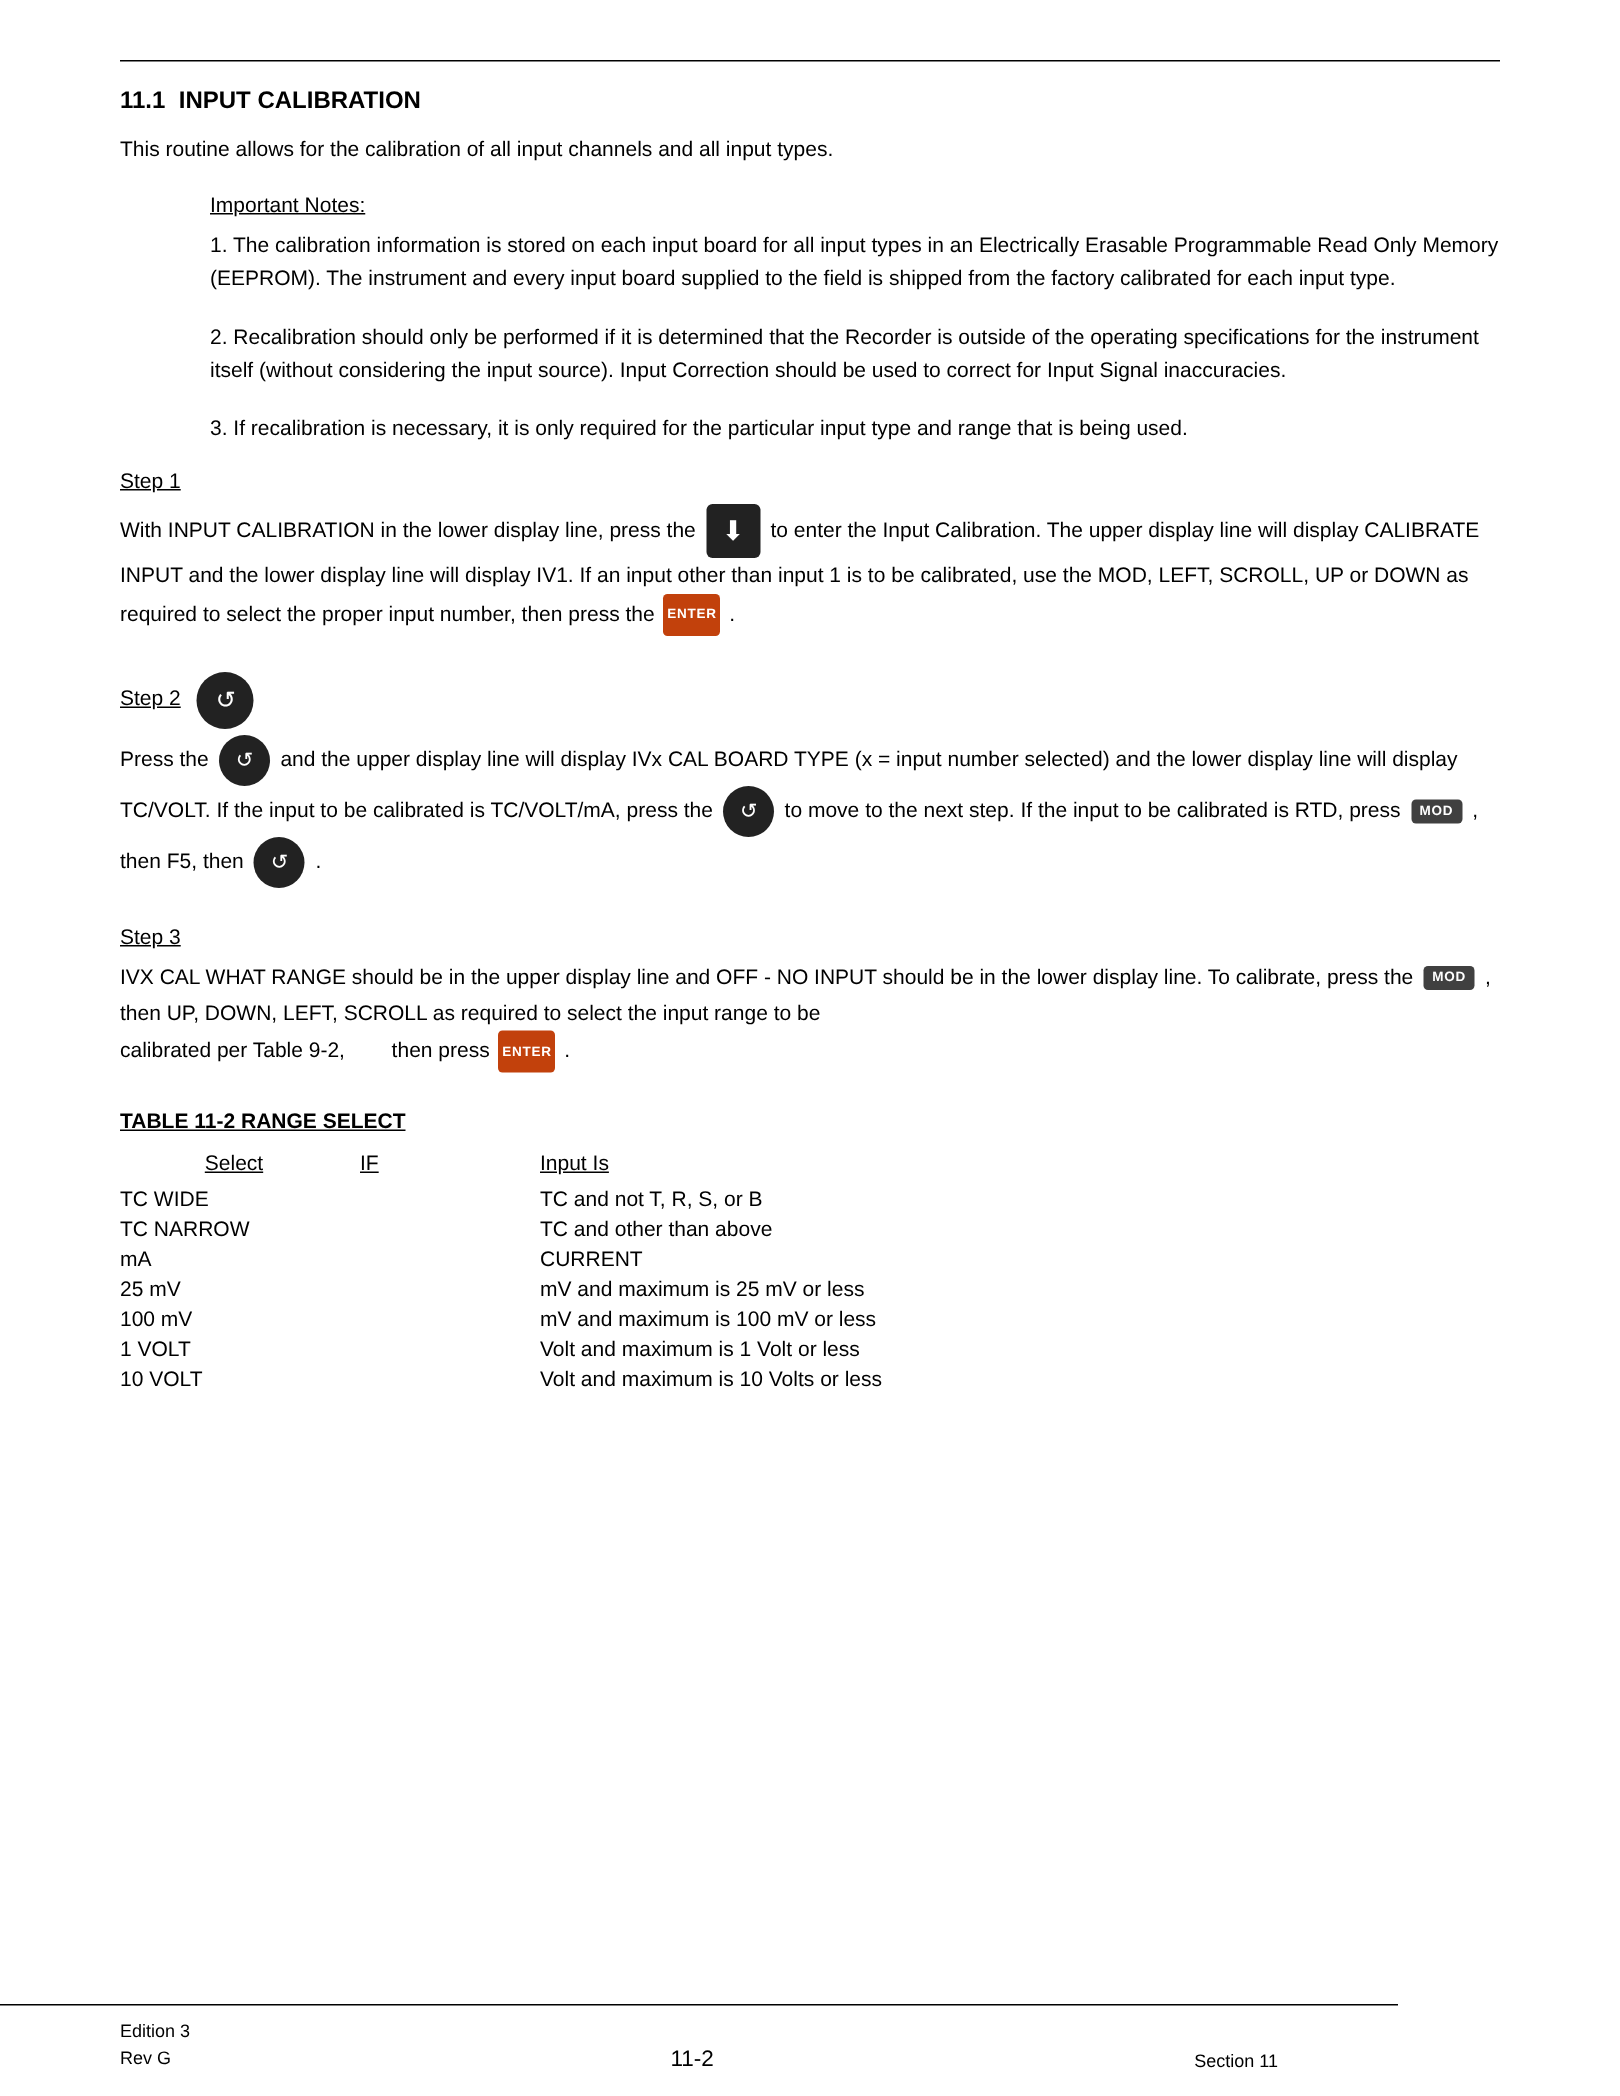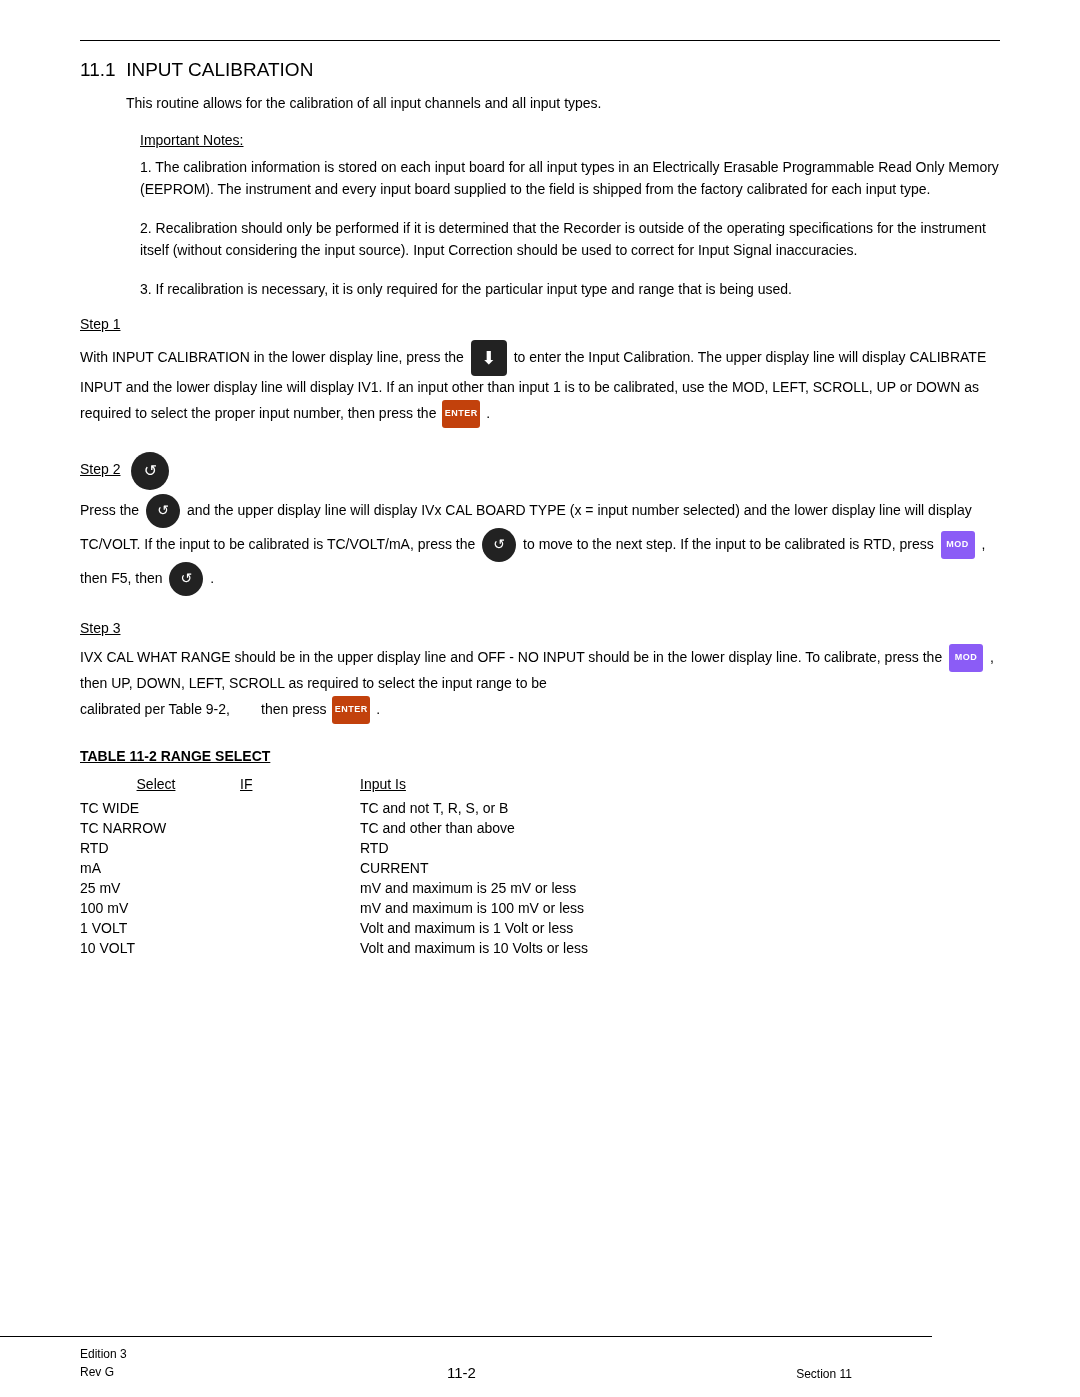--- a/index.html
+++ b/index.html
@@ -12,22 +12,22 @@
       min-height: 1397px;
       padding: 40px 80px 60px 80px;
     }
 
     .top-line {
       border-top: 1px solid #000;
       margin-bottom: 18px;
     }
 
     .section-title {
-      font-weight: normal;
-      font-size: 19px;
+      font-weight: bold;
+      font-size: 16px;
       margin-bottom: 12px;
     }
 
     .intro-text {
       font-size: 14px;
       margin-bottom: 18px;
       line-height: 1.5;
     }
 
     .subsection-title {
@@ -114,23 +114,23 @@
       display: inline-flex;
       align-items: center;
       justify-content: center;
       vertical-align: middle;
       margin: 0 3px;
       font-size: 14px;
     }
 
     .btn-square-mod {
       width: 34px;
-      height: 28px;
+      height: 16px;
       border-radius: 3px;
-      background: #8b5cf6;
+      background: #404040;
       color: #fff;
       display: inline-flex;
       align-items: center;
       justify-content: center;
       vertical-align: middle;
       margin: 0 3px;
       font-size: 9px;
       font-weight: bold;
       letter-spacing: 0.5px;
     }
@@ -184,21 +184,20 @@
     }
 
     .footer-left { line-height: 1.5; }
     .footer-center { font-size: 15px; }
     .footer-right { font-size: 12px; }
 
     p {
       font-size: 14px;
       line-height: 1.6;
       margin-bottom: 14px;
-      margin-left: 46px;
     }
   </style>
 </head>
 <body>
 
 <div class="top-line"></div>
 
 <div class="section-title">
   <span>11.1</span>&nbsp;&nbsp;<span>INPUT CALIBRATION</span>
 </div>
@@ -270,25 +269,20 @@
           <td>TC WIDE</td>
           <td></td>
           <td>TC and not T, R, S, or B</td>
         </tr>
         <tr>
           <td>TC NARROW</td>
           <td></td>
           <td>TC and other than above</td>
         </tr>
         <tr>
-          <td>RTD</td>
-          <td></td>
-          <td>RTD</td>
-        </tr>
-        <tr>
           <td>mA</td>
           <td></td>
           <td>CURRENT</td>
         </tr>
         <tr>
           <td>25 mV</td>
           <td></td>
           <td>mV and maximum is 25 mV or less</td>
         </tr>
         <tr>

